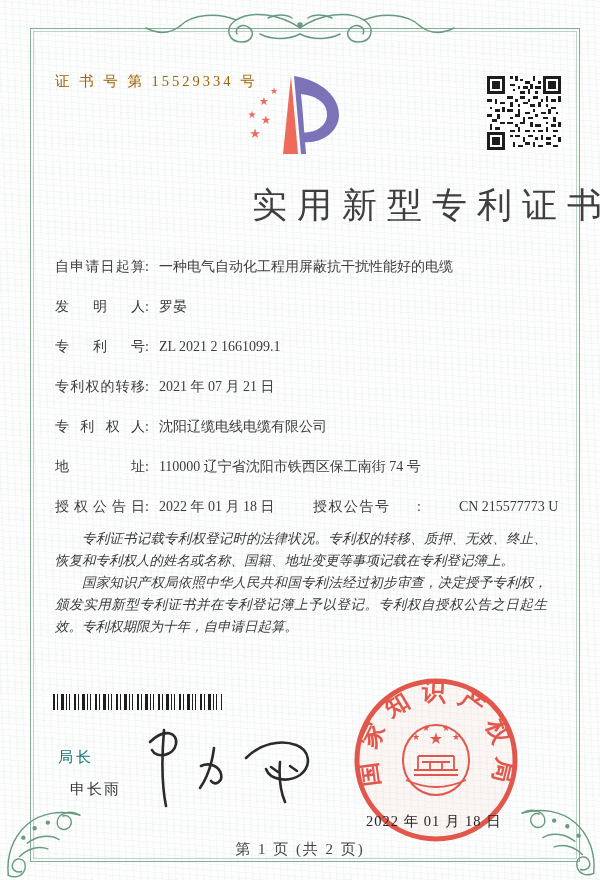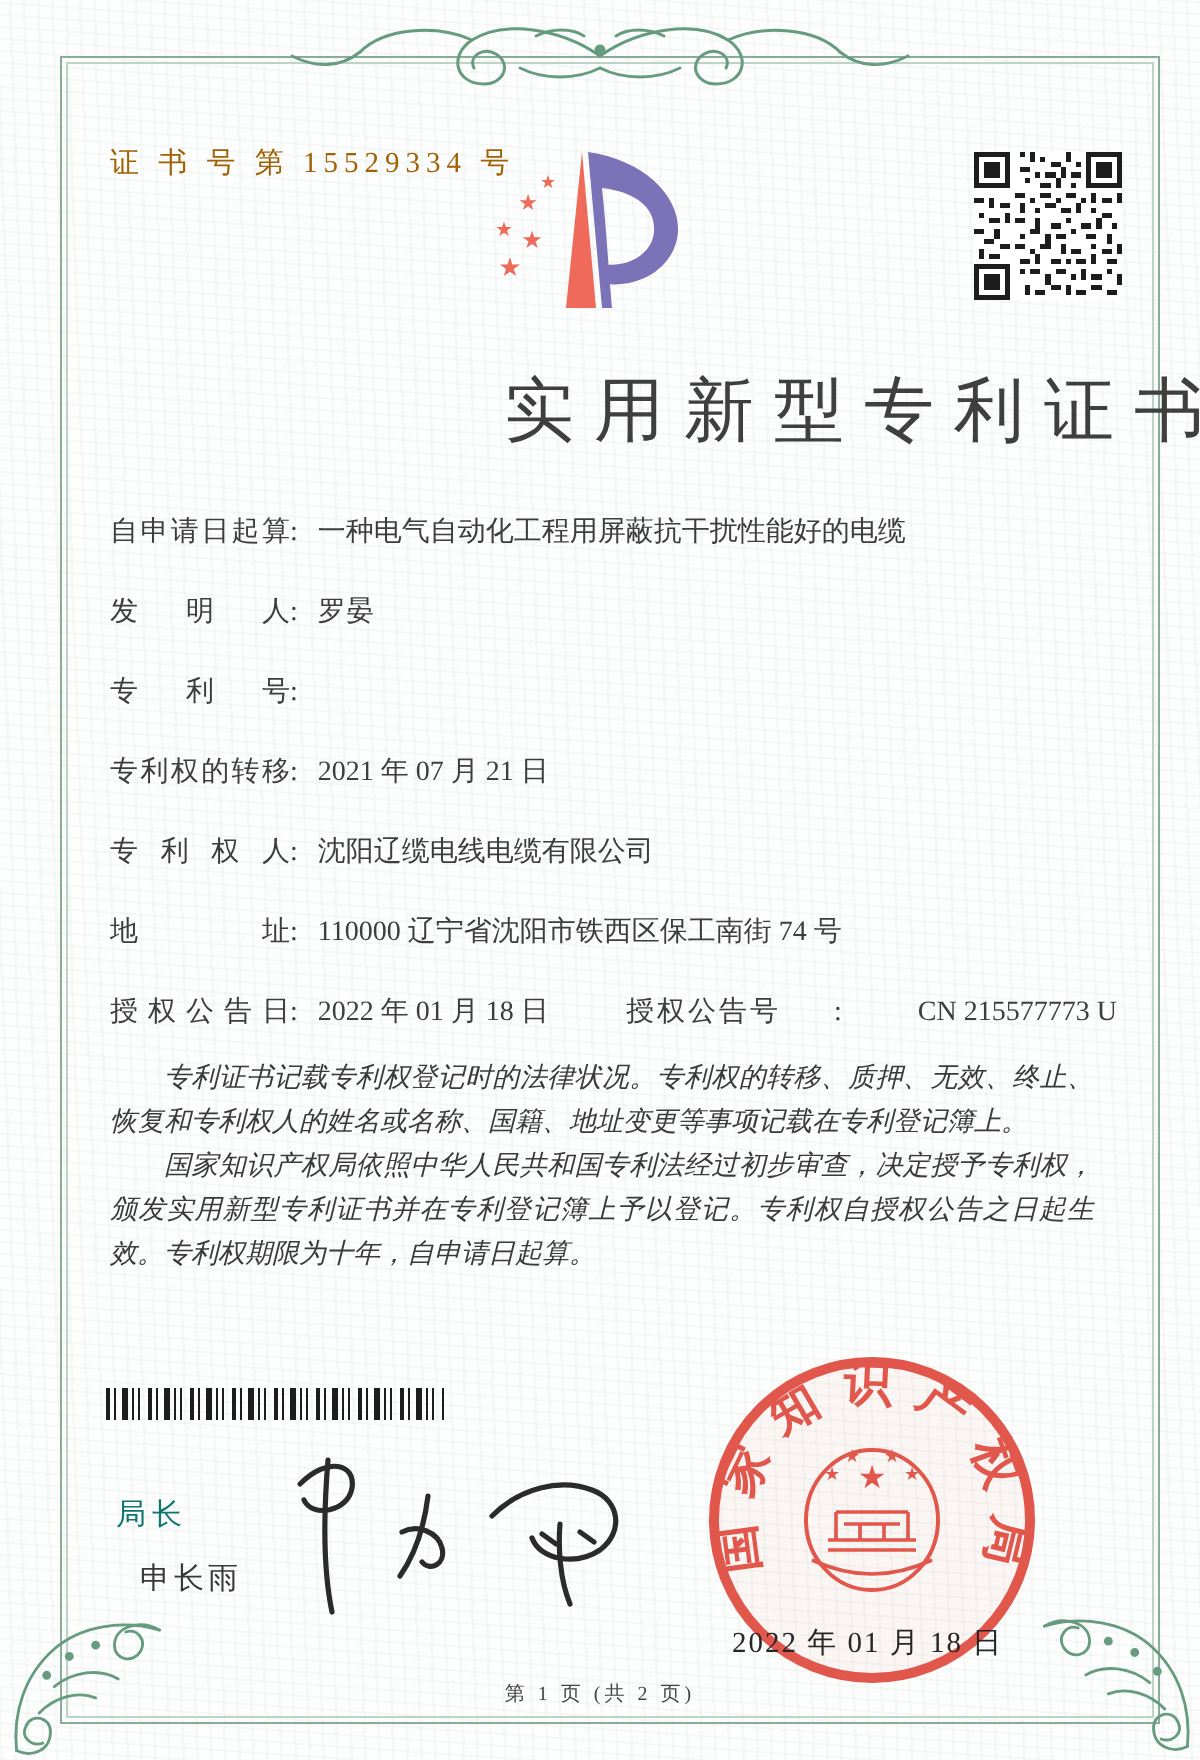--- a/index.html
+++ b/index.html
@@ -43,21 +43,21 @@
       #1d1d1d 8px 11px,transparent 11px 13px,
       #1d1d1d 13px 14px,transparent 14px 16px,
       #1d1d1d 16px 17px,transparent 17px 21px);}
   .director-title{position:absolute;left:58px;top:748px;font-size:15px;letter-spacing:3px;color:#0f766e;}
   .director-name{position:absolute;left:70px;top:780px;font-size:15px;letter-spacing:2px;color:#383838;font-family:Liberation Serif, serif;}
   .signature{position:absolute;left:128px;top:722px;width:200px;height:95px;}
   .seal{position:absolute;left:352px;top:676px;width:168px;height:168px;}
   .seal-text{font-size:24px;font-weight:bold;letter-spacing:11px;fill:#e2574c;
     font-family:"Liberation Serif","DejaVu Serif",serif;}
   .seal-date{position:absolute;left:366px;top:812px;font-size:14.5px;letter-spacing:1px;color:#262626;z-index:5;}
-  .footer{position:absolute;left:0;top:840px;width:100%;text-align:center;font-size:10px;letter-spacing:2px;color:#444;}
+  .footer{position:absolute;left:0;top:840px;width:100%;text-align:center;font-size:15px;letter-spacing:2px;color:#444;}
   .green-stroke{fill:none;stroke:#679b80;stroke-width:1.5;stroke-linecap:round;}
 </style>
 </head>
 <body>
 
 <div class="page">
 
   <div class="frame"></div>
 
   <svg class="ornament-top" viewBox="0 0 320 48">
@@ -145,20 +145,21 @@
       <span class="val">一种电气自动化工程用屏蔽抗干扰性能好的电缆</span>
     </div>
     <div class="row">
       <span class="lbl">发明人</span>
         <span class="colon">:</span>
       <span class="val">罗晏</span>
     </div>
     <div class="row">
       <span class="lbl">专利号</span>
         <span class="colon">:</span>
+      <span class="val">ZL 2021 2 1661099.1</span>
     </div>
     <div class="row">
       <span class="lbl">专利权的转移</span>
         <span class="colon">:</span>
       <span class="val">2021 年 07 月 21 日</span>
     </div>
     <div class="row">
       <span class="lbl">专利权人</span>
         <span class="colon">:</span>
       <span class="val">沈阳辽缆电线电缆有限公司</span>

